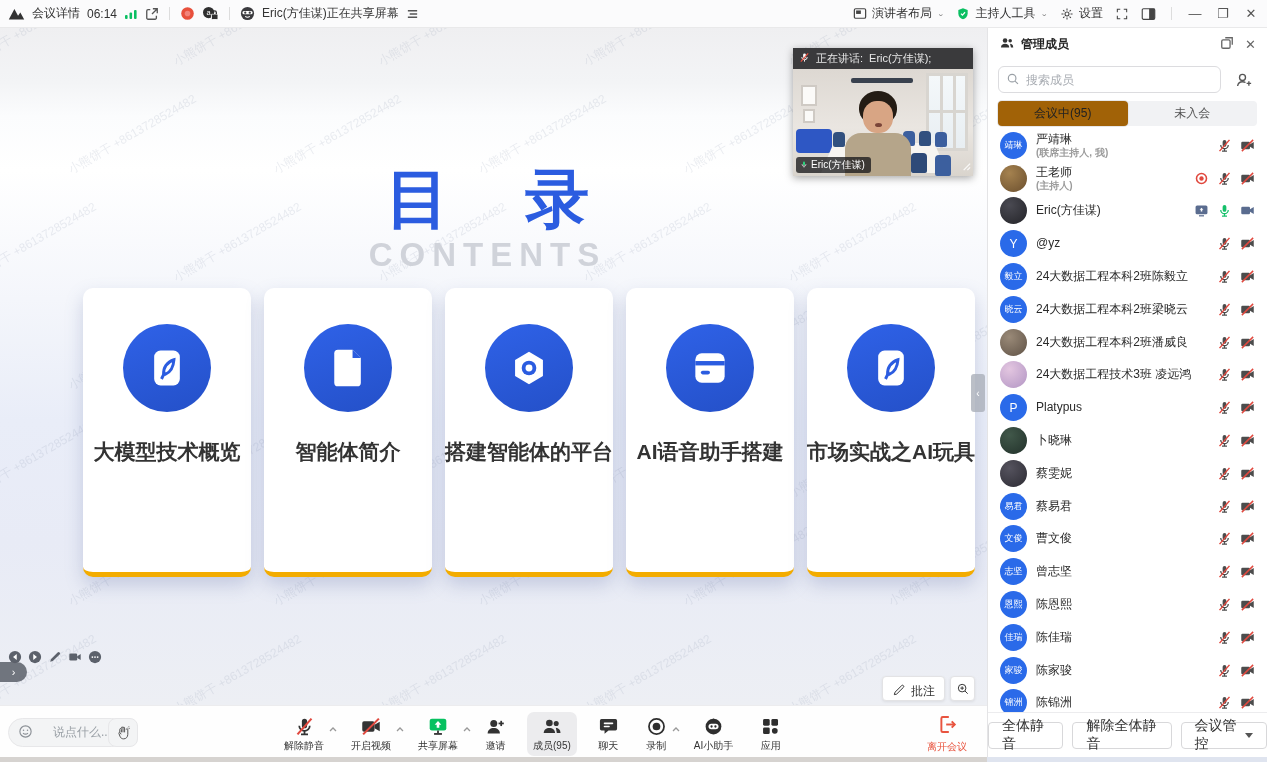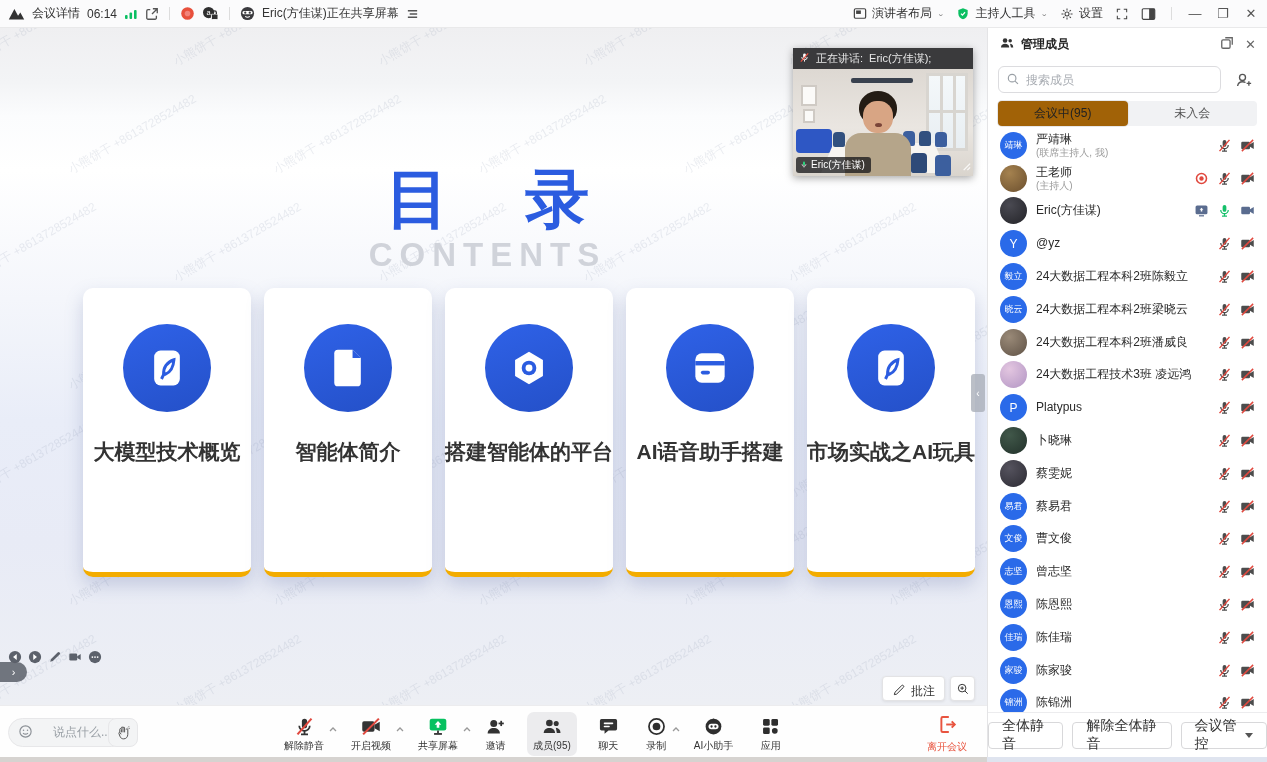--- a/index.html
+++ b/index.html
@@ -81,21 +81,21 @@
   .mp-tabs { margin:1px 10px 0; height:25px; background:#f1f2f4; border-radius:4px; display:flex; }
   .mp-tab { flex:1; display:flex; align-items:center; justify-content:center; font-size:12px; color:#555; border-radius:4px; }
   .mp-tab.active { background:#a16207; color:#222; box-shadow:0 0 0 1px #e7e7e9; }
   .mp-list { flex:1; overflow:hidden; padding-top:3px; }
   .m-row { height:32.8px; display:flex; align-items:center; padding:0 12px; }
   .avatar { width:27px; height:27px; border-radius:50%; background:#2a6ae9; color:#fff; display:flex; align-items:center; justify-content:center; flex:none; }
   .avatar.av2 { font-size:9px; letter-spacing:0; }
   .avatar.av1 { font-size:12px; }
   .m-col { flex:1; min-width:0; margin-left:9px; }
   .m-name { font-size:12px; color:#2b2b2b; white-space:nowrap; overflow:hidden; text-overflow:ellipsis; line-height:13px; }
-  .m-sub { font-size:10px; color:#9b9b9b; line-height:11px; margin-top:1px; white-space:nowrap; }
+  .m-sub { font-size:10px; color:#9b9b9b; line-height:11px; margin-top:1px; white-space:nowrap;font-weight:bold; }
   .m-status { display:flex; align-items:center; gap:8px; margin-left:6px; }
   .s-ic { width:15px; height:15px; display:inline-flex; }
   .mp-footer { height:45px; border-top:1px solid #ececee; display:flex; align-items:center; justify-content:center; gap:9px; }
   .mp-fbtn { height:27px; border:1px solid #d8d8da; border-radius:4px; background:#fff; padding:0 13px; font-size:14px; color:#333; display:flex; align-items:center; gap:5px; }
   .f-caret { width:0; height:0; border-left:4px solid transparent; border-right:4px solid transparent; border-top:5px solid #555; }
 
   .strip-left { position:absolute; left:0; bottom:0; width:987px; height:5px; background:#d6d3d0; z-index:30; }
   .strip-right { position:absolute; left:987px; bottom:0; width:280px; height:5px; background:#dfe4ef; z-index:30; }
 </style>
 </head>

